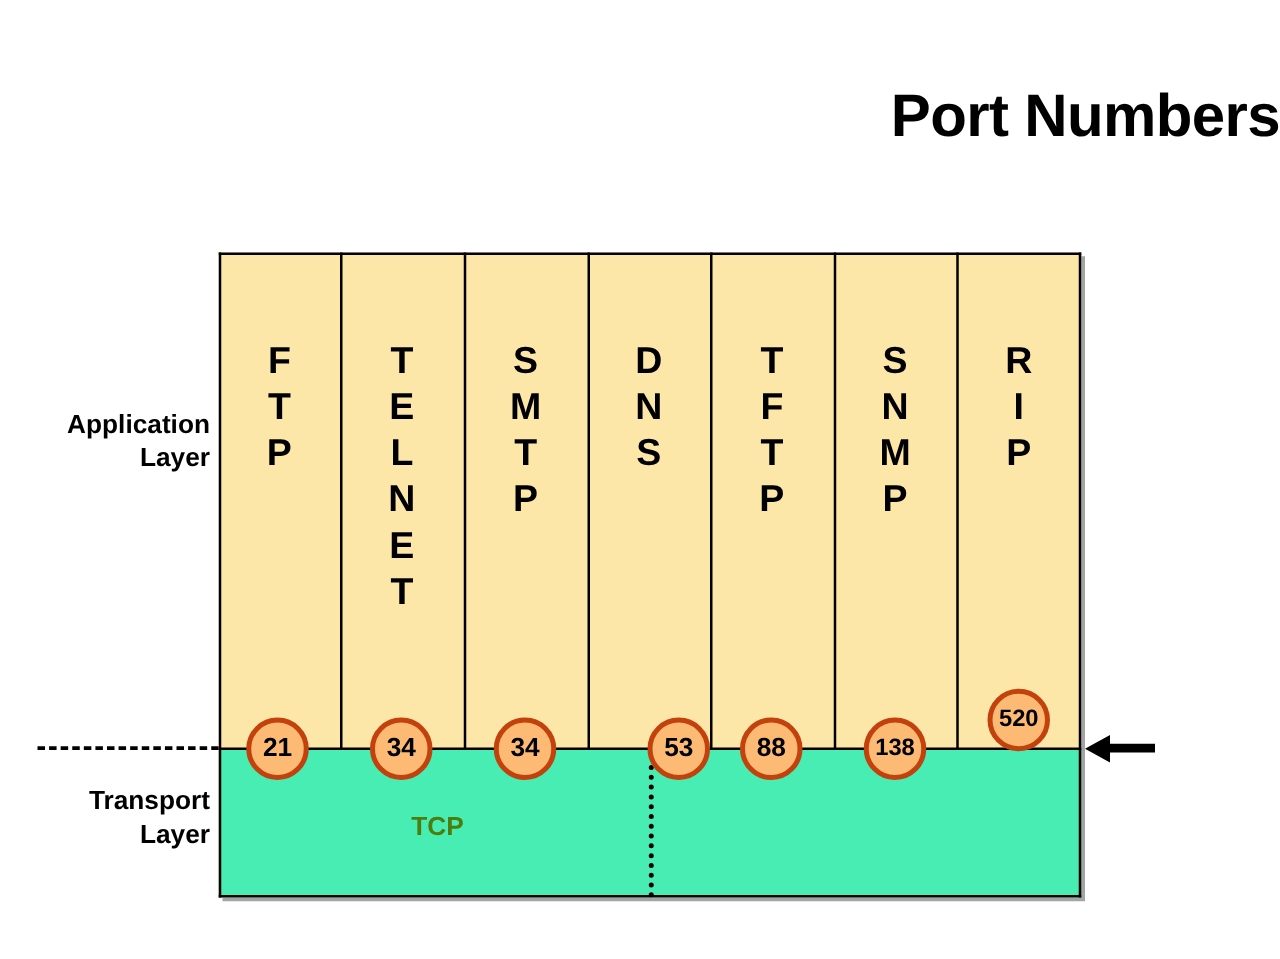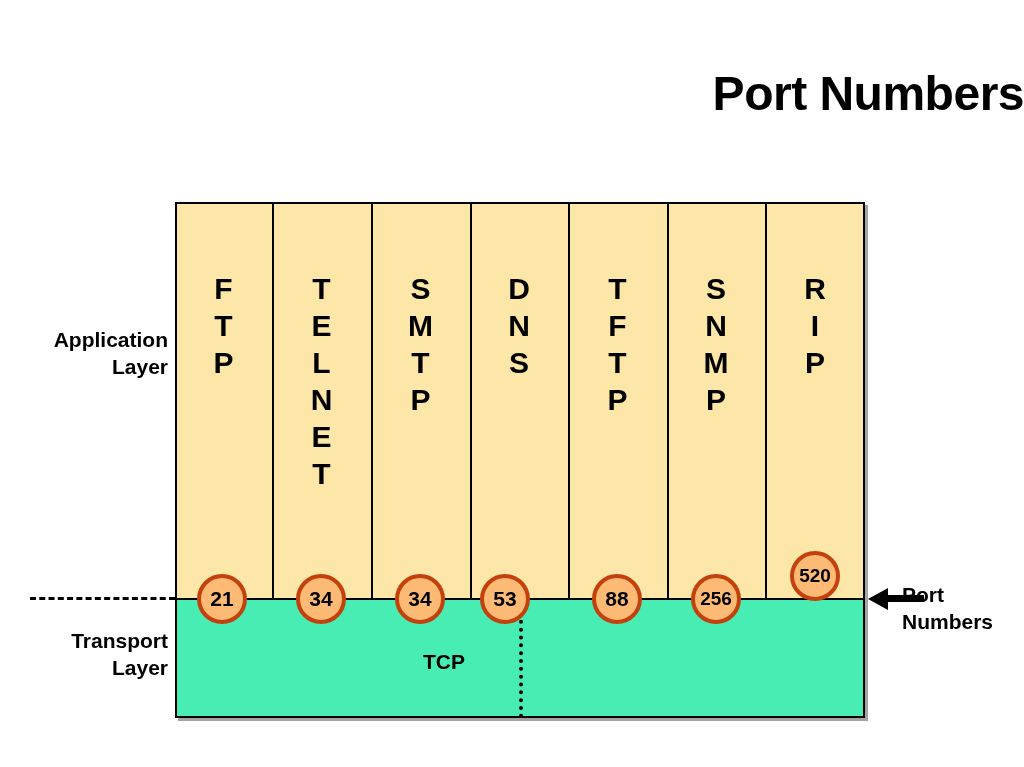--- a/index.html
+++ b/index.html
@@ -126,22 +126,22 @@
   }
   .port-circle.wide {
     font-size: 19px;
   }
 
   
   .proto-group-label {
     position: absolute;
     font-size: 21px;
     font-weight: bold;
-    color: #000000;
-    text-align: right;
+    color: #4d7c0f;
+    text-align: center;
   }
 
   
   .tcp-udp-sep {
     position: absolute;
     left: 519px;
     top: 612px;
     width: 0;
     height: 106px;
     border-left: 4px dotted #000000;
@@ -286,27 +286,23 @@
     </div>
 
     <div class="proto-group-label" style="left:60px; top:448px; width:230px;">TCP</div>
   </div>
 
   <div class="tcp-udp-sep"></div>
 
   <div class="port-circle" style="left:197px; top:574px;">21</div>
   <div class="port-circle" style="left:296px; top:574px;">34</div>
   <div class="port-circle" style="left:395px; top:574px;">34</div>
-  <div class="port-circle" style="left:480px; top:574px;text-align:center;">53</div>
+  <div class="port-circle" style="left:518px; top:574px;text-align:center;">53</div>
   <div class="port-circle" style="left:592px; top:574px;">88</div>
-  <div class="port-circle wide" style="left:691px; top:574px;">256</div>
+  <div class="port-circle wide" style="left:691px; top:574px;">138</div>
   <div class="port-circle wide" style="left:790px; top:551px;">520</div>
 
   <div class="arrow-wrap">
     <div class="arrow-head"></div>
     <div class="arrow-shaft"></div>
   </div>
-  <div class="arrow-caption">
-    <div>Port</div>
-    <div>Numbers</div>
-  </div>
 
 </div>
 
 </body></html>

